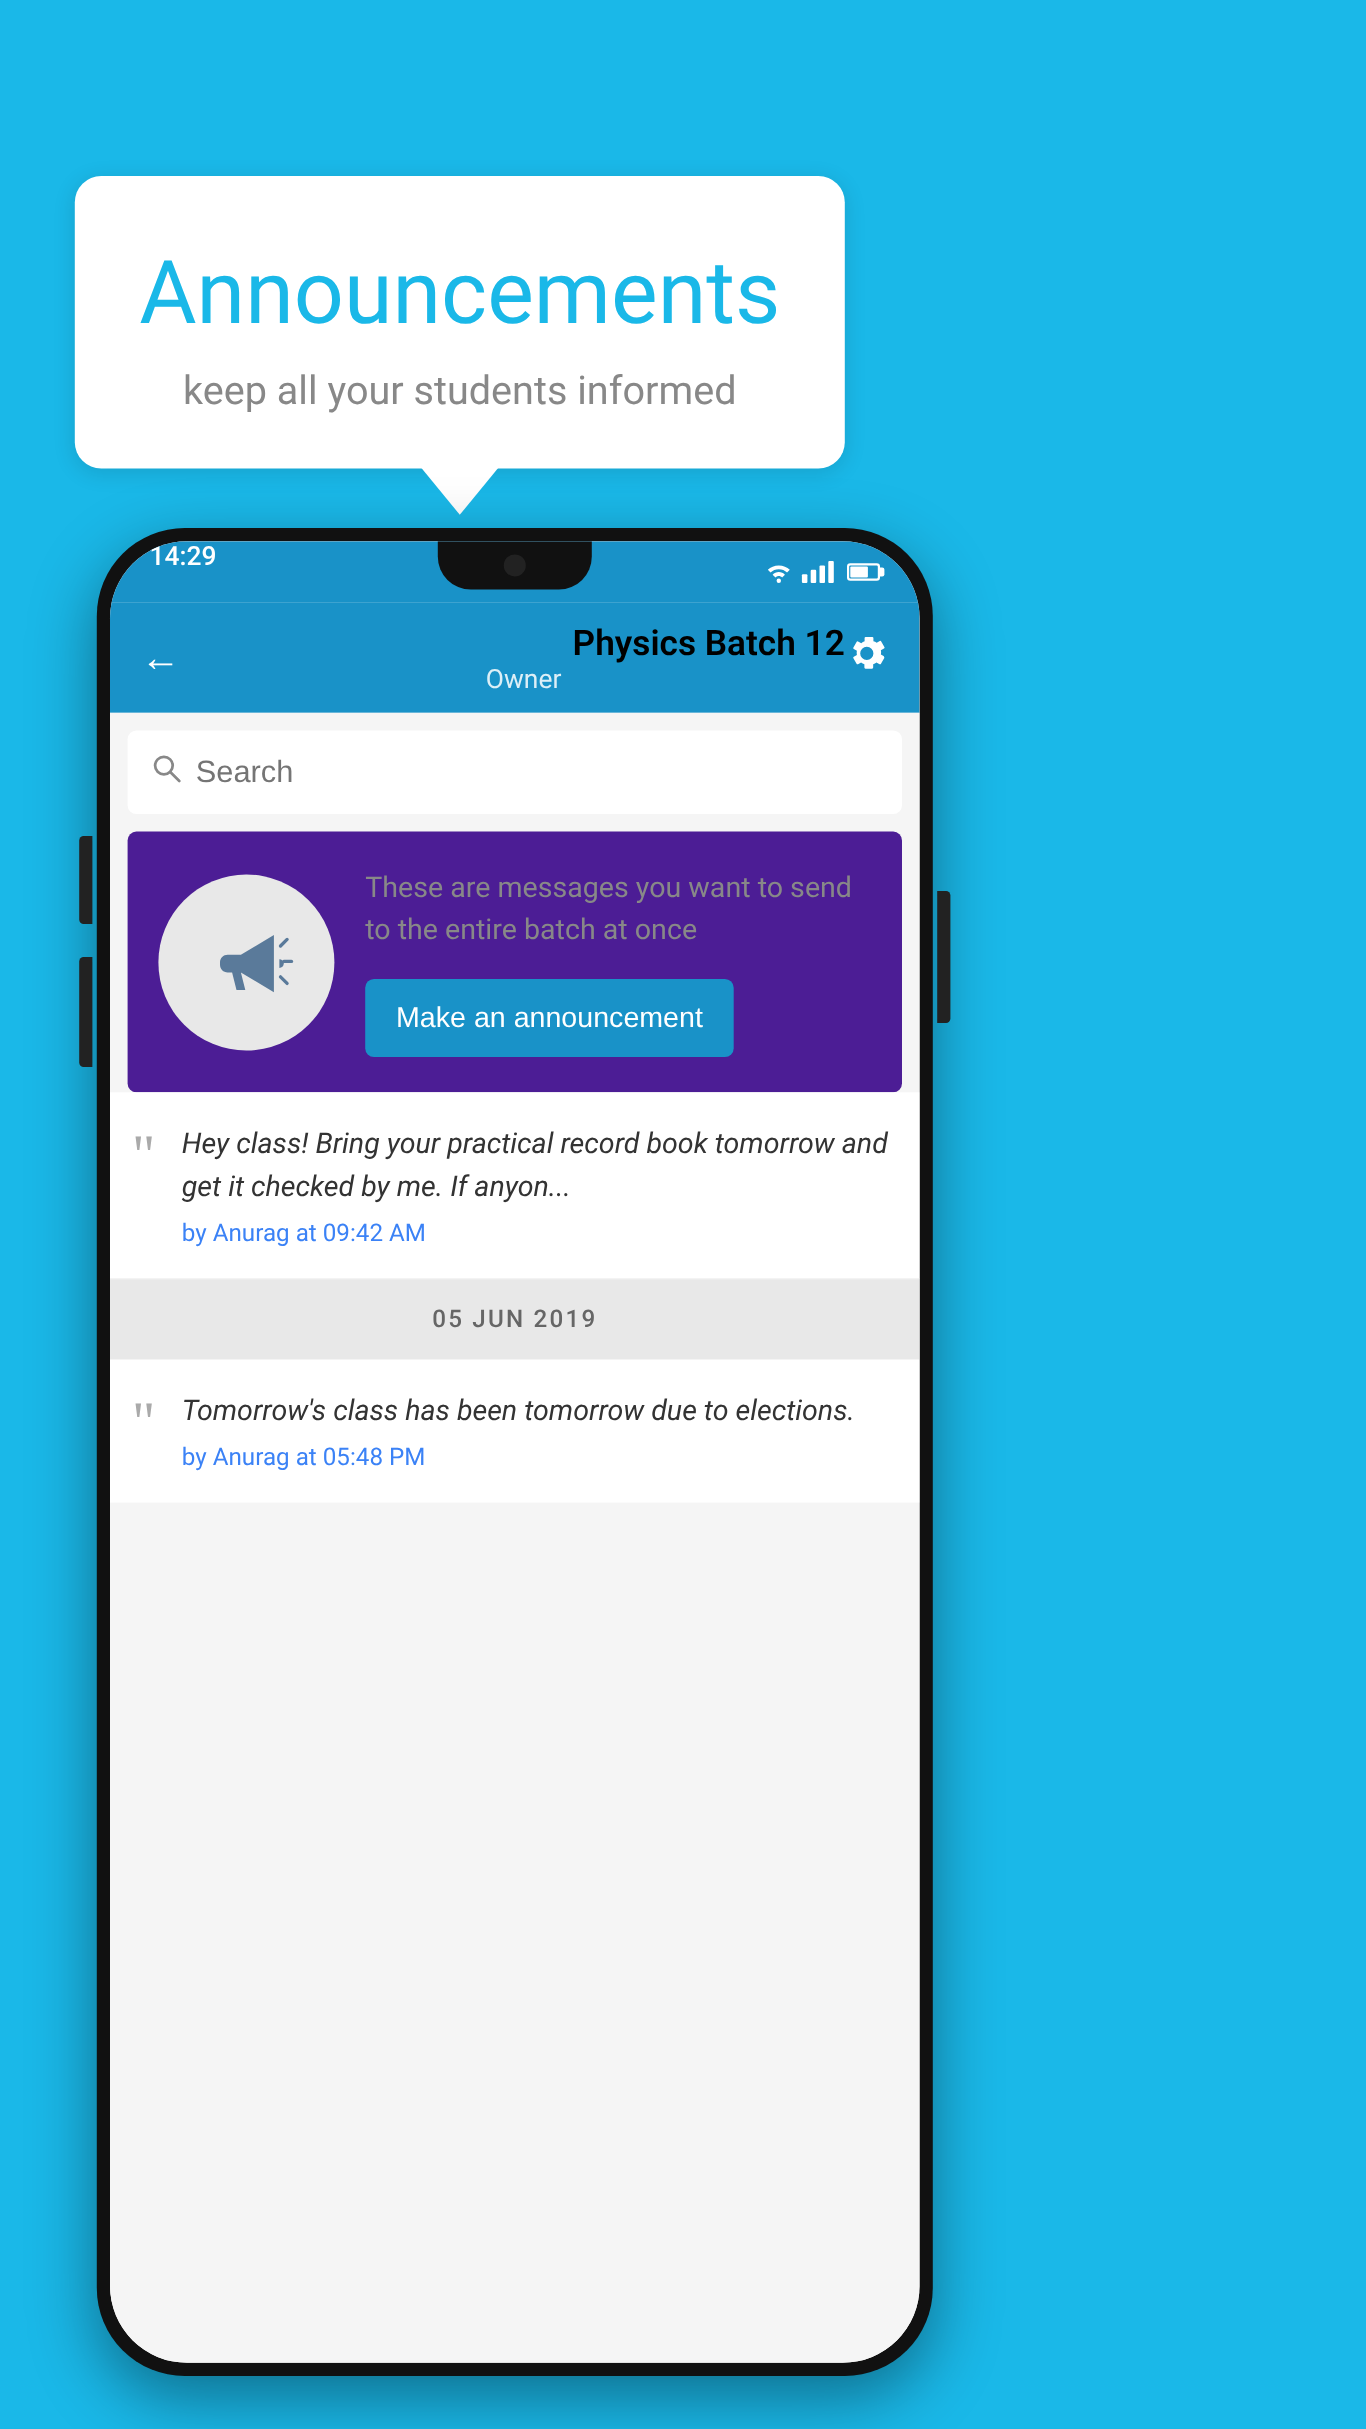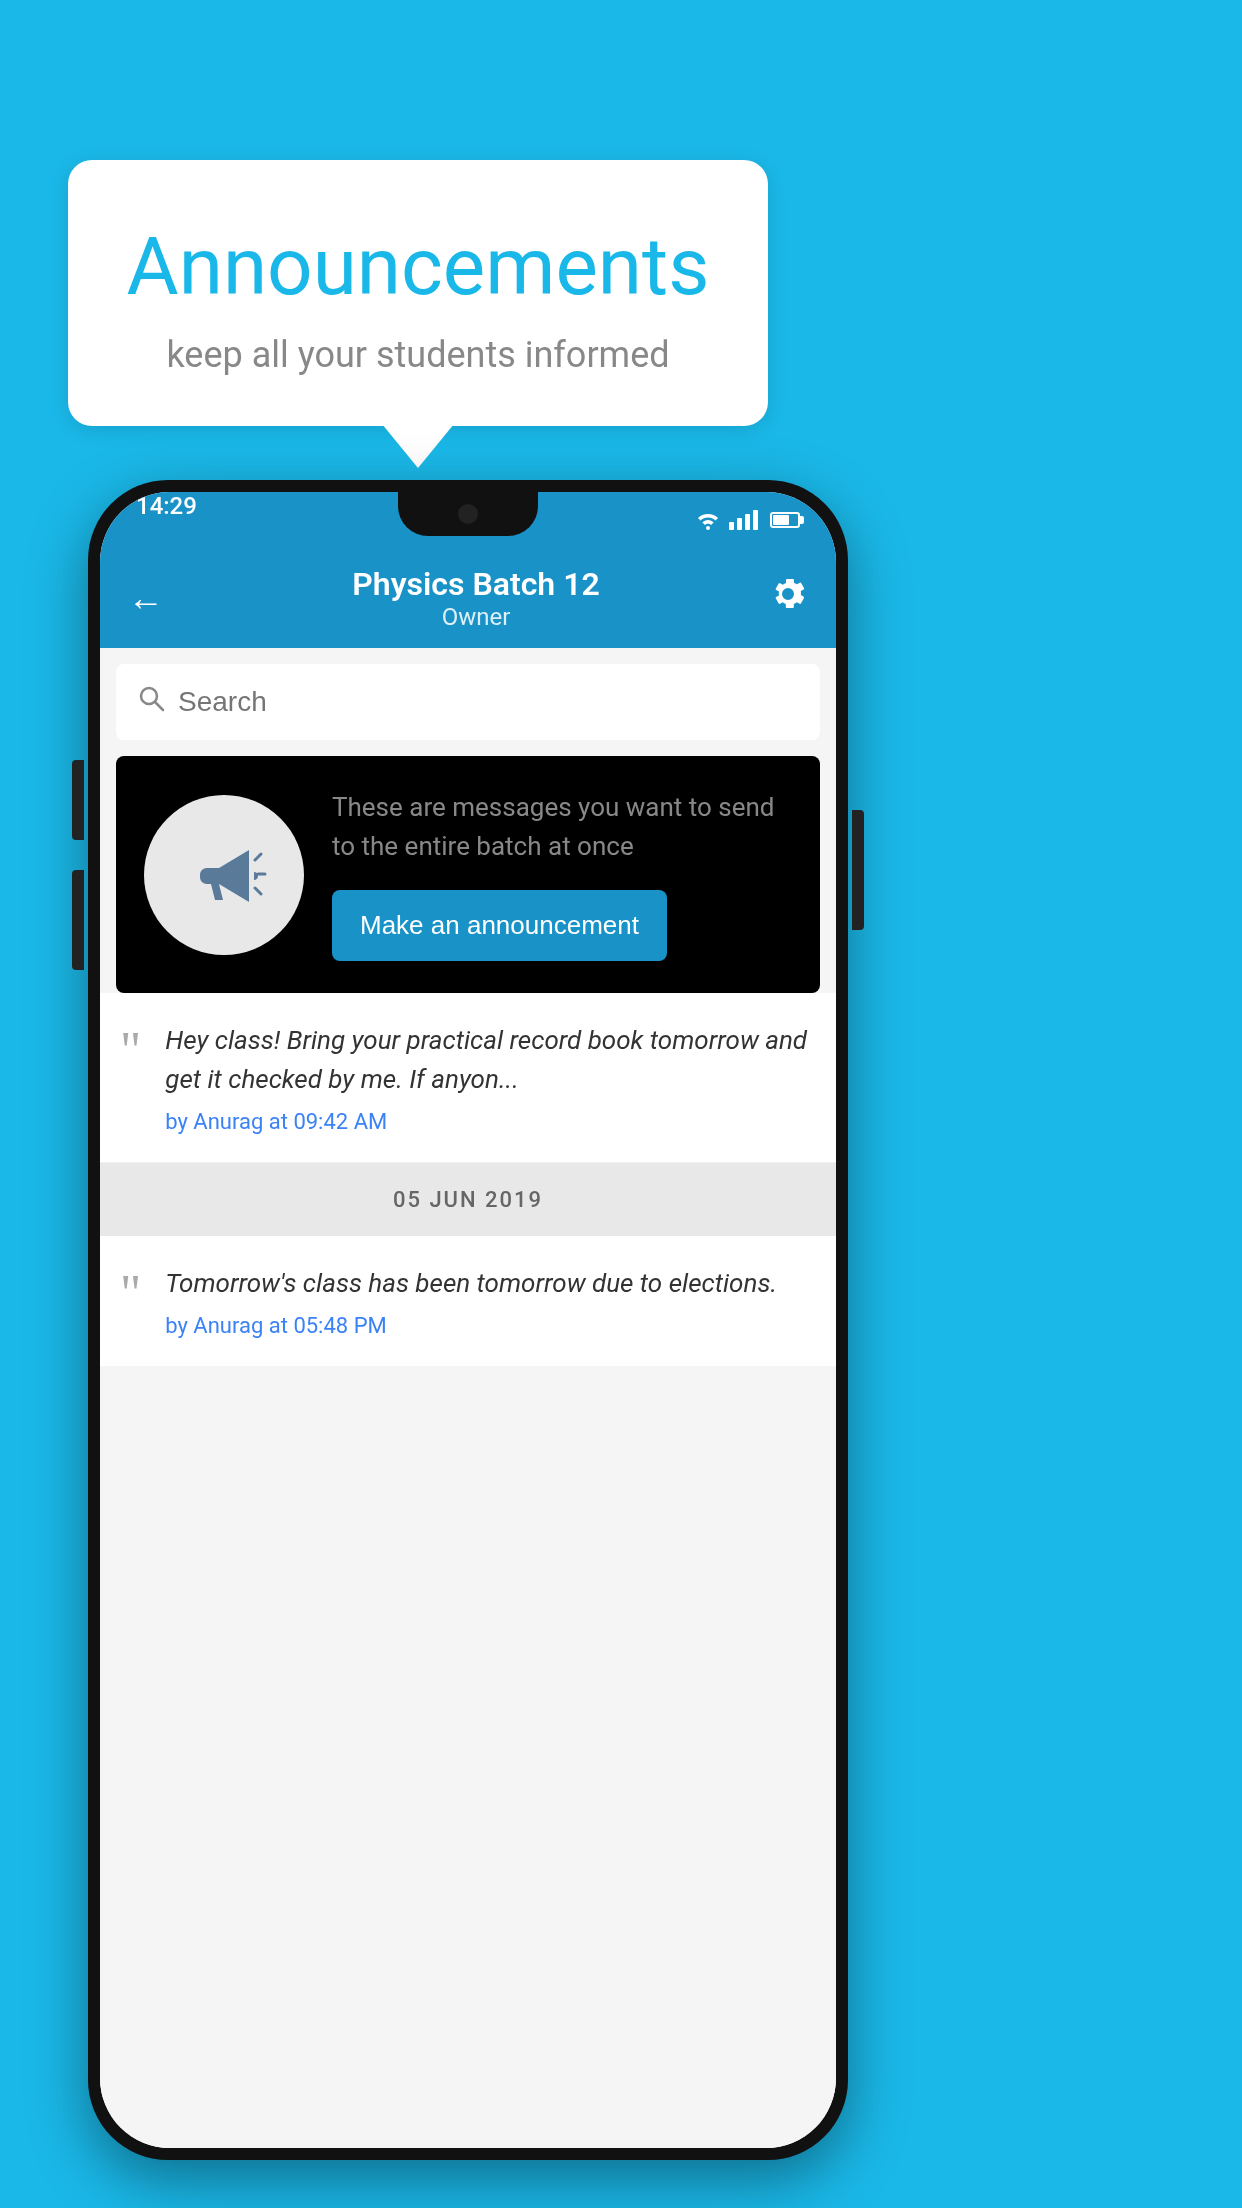--- a/index.html
+++ b/index.html
@@ -217,23 +217,24 @@
       margin-right: 20px;
     }
 
     .app-bar-title-area {
       flex: 1;
       text-align: center;
       margin-right: 0;
     }
 
     .app-bar-title {
-      color: #ffffff;
+      color: #000000;
       font-size: 32px;
       font-weight: 600;
+      text-align: right;
     }
 
     .app-bar-subtitle {
       color: rgba(255,255,255,0.85);
       font-size: 24px;
     }
 
     .gear-btn {
       color: white;
       font-size: 36px;
@@ -318,21 +319,21 @@
       flex: 1;
       border: none;
       outline: none;
       font-size: 28px;
       color: #aaa;
       background: transparent;
     }
 
     
     .announcement-empty {
-      background: #000000;
+      background: #4c1d95;
       margin: 16px 16px 0;
       padding: 32px 28px;
       border-radius: 8px;
       display: flex;
       align-items: center;
       flex-shrink: 0;
     }
 
     .megaphone-circle {
       width: 160px;

